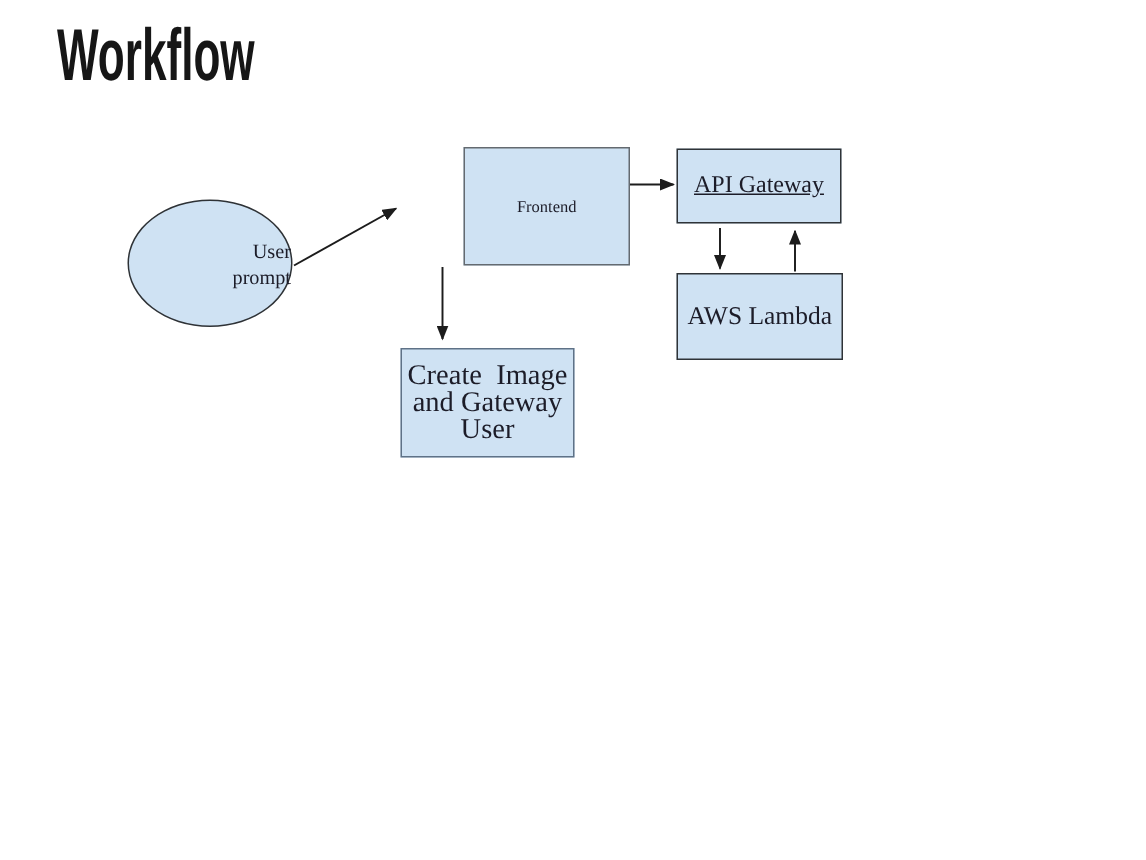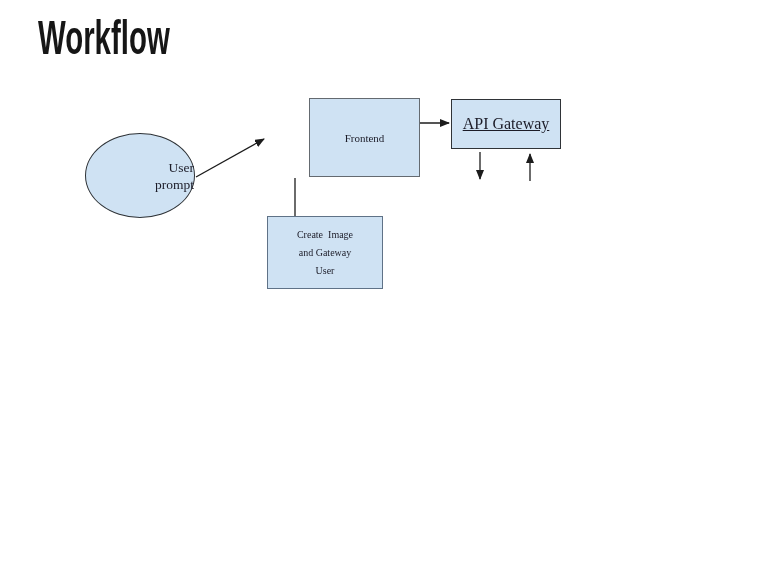--- a/index.html
+++ b/index.html
@@ -60,23 +60,23 @@
     border: 1.5px solid #2f3337;
     font-size: 16px;
     text-decoration: underline;
   }
   .node-aws-lambda {
     left: 451px; top: 182px; width: 111px; height: 58px;
     border: 1.5px solid #2f3337;
     font-size: 17px;
   }
   .node-create-image {
-    left: 267px; top: 216px; width: 116px; height: 73px;
+    left: 267px; top: 232px; width: 116px; height: 73px;
     border: 1.5px solid #5f7287;
-    font-size: 10px;
+    font-size: 19px;
     line-height: 18px;
   }
   .edges-layer {
     position: absolute;
     left: 0; top: 0;
     width: 764px; height: 573px;
     pointer-events: none;
   }
   .edge {
     stroke: #1c1c1c;
@@ -110,20 +110,23 @@
   </div>
 
   <div class="node node-frontend">
     <span class="line">Frontend</span>
   </div>
 
   <div class="node node-api-gateway">
     <span class="line">API Gateway</span>
   </div>
 
+  <div class="node node-aws-lambda">
+    <span class="line">AWS Lambda</span>
+  </div>
 
   <div class="node node-create-image">
     <span class="line">Create  Image</span>
     <span class="line">and Gateway</span>
     <span class="line">User</span>
   </div>
 
 </div>
 
 </body></html>

